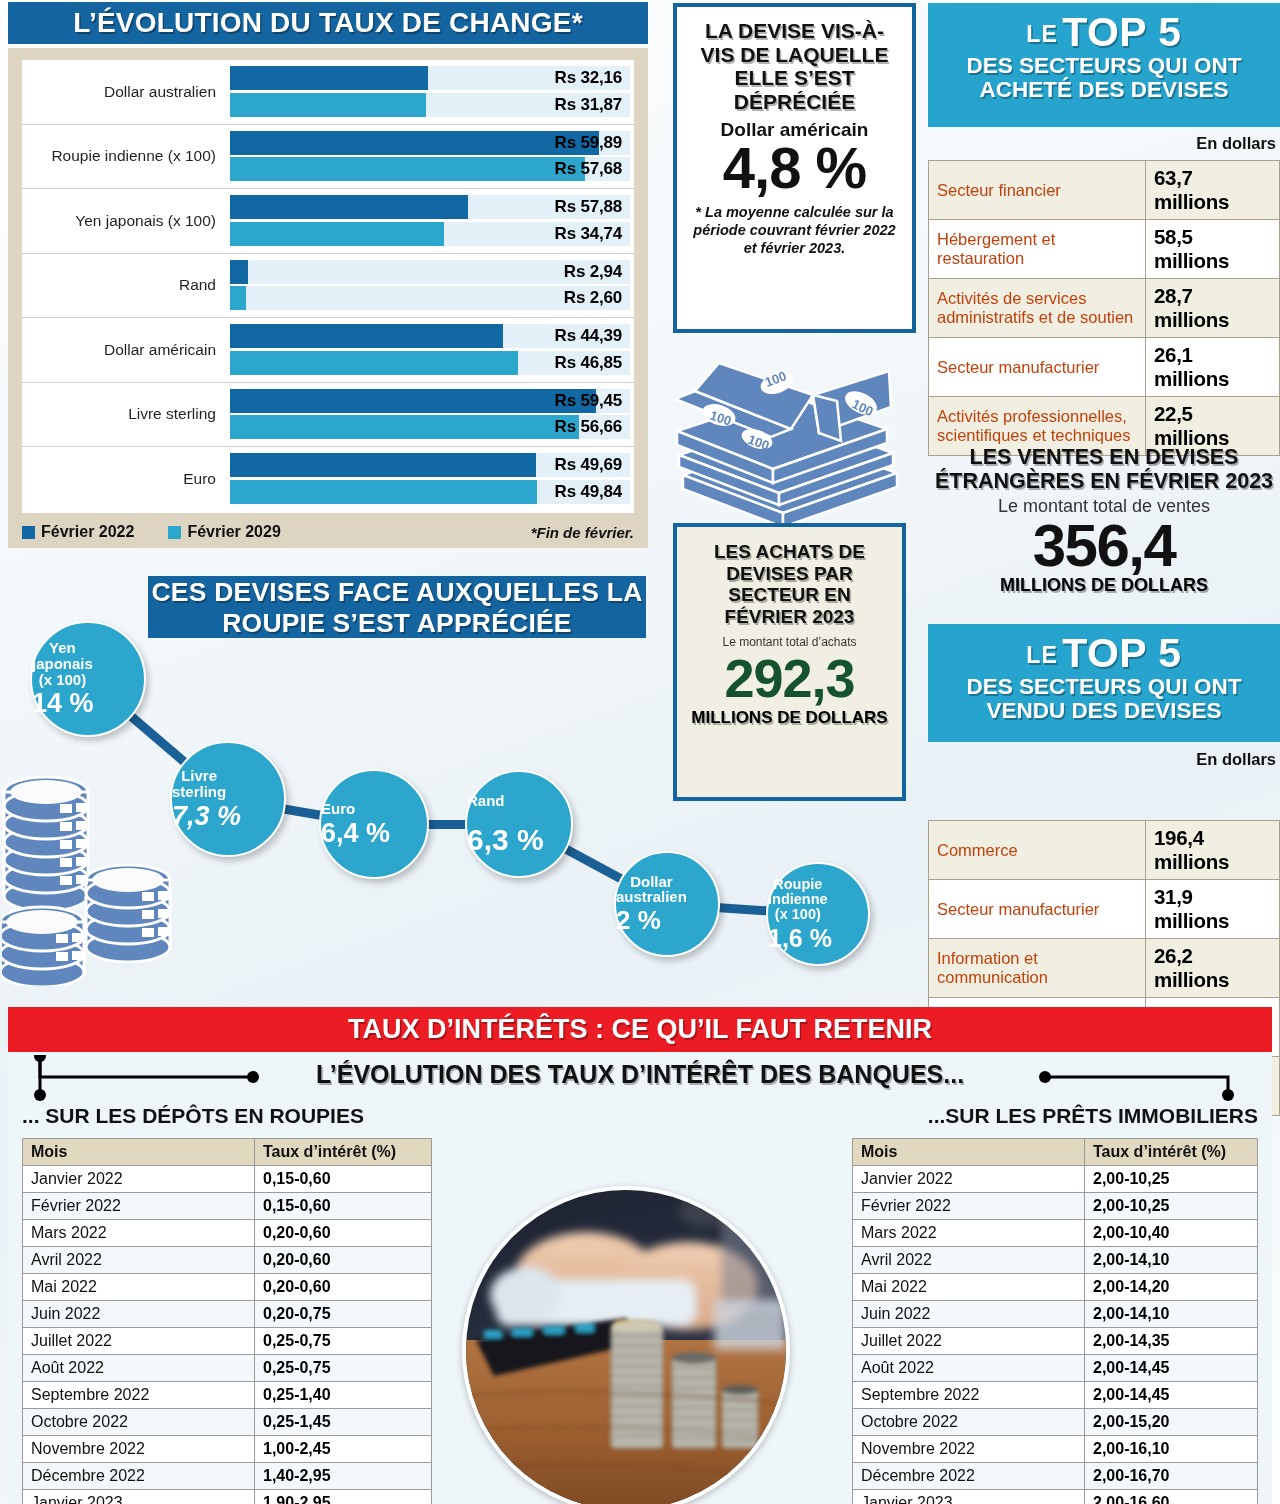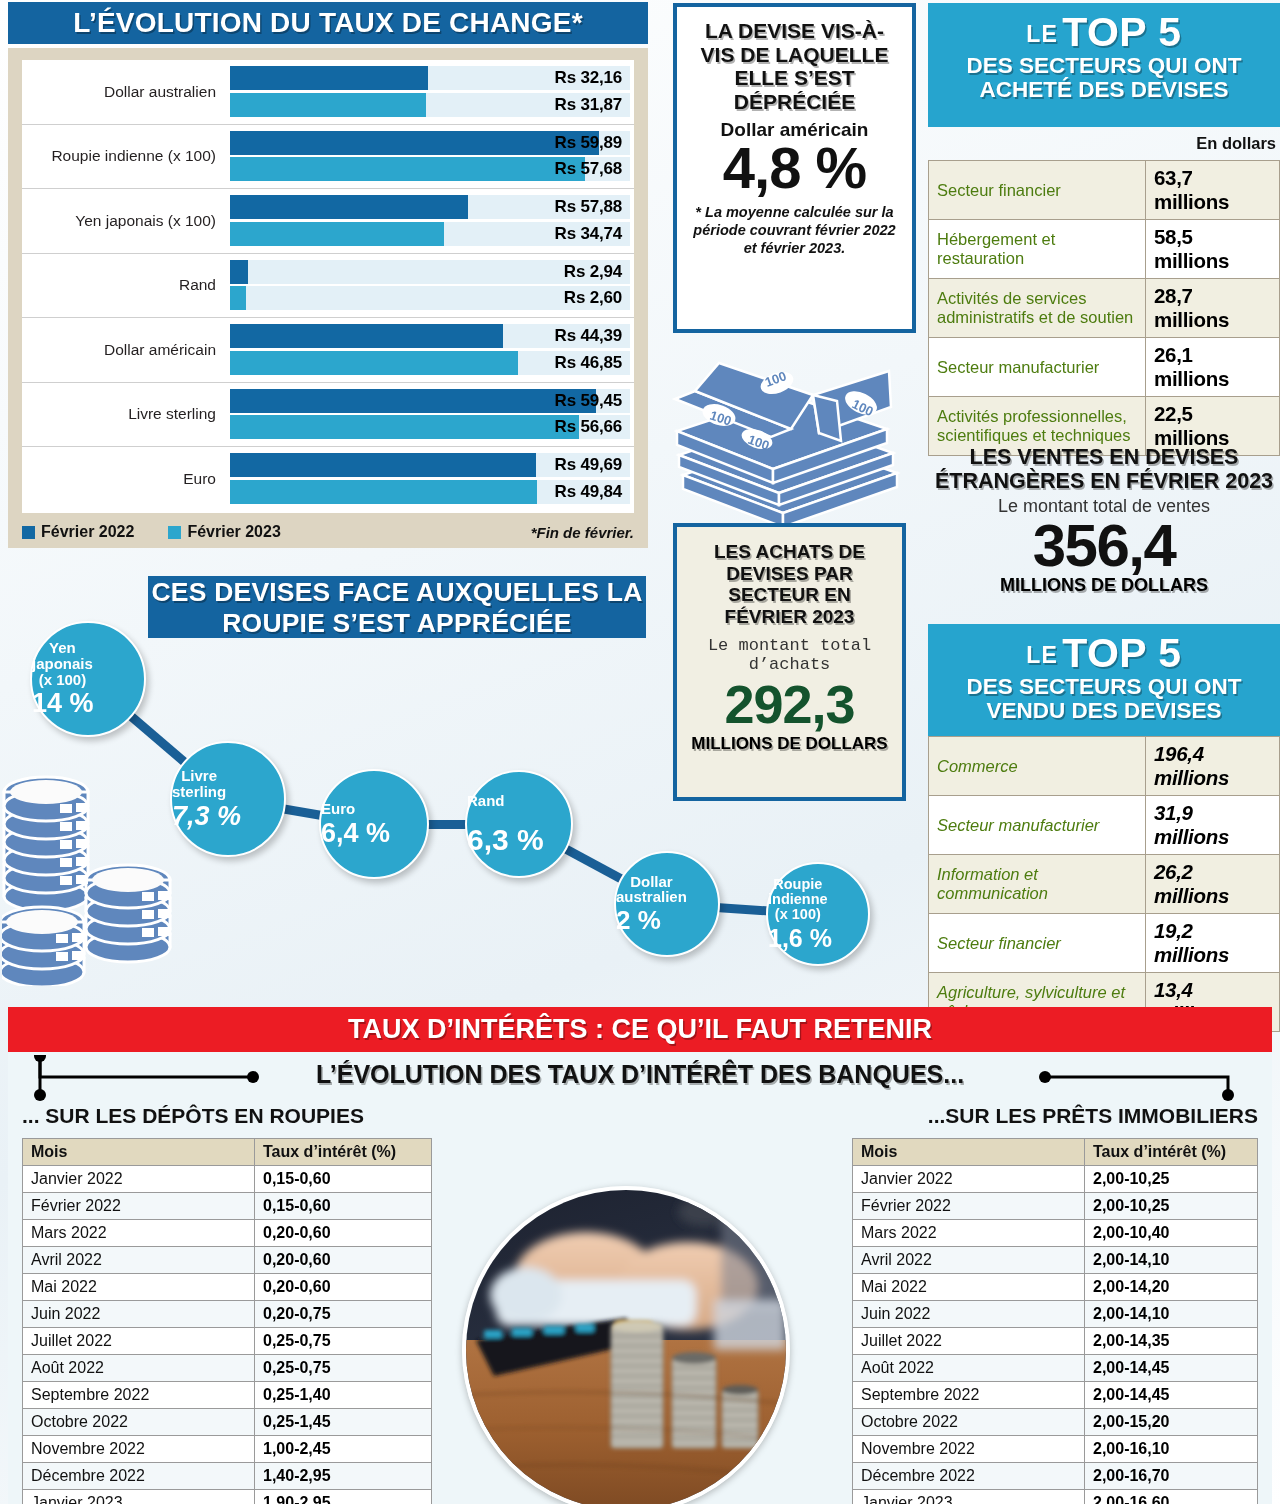--- a/index.html
+++ b/index.html
@@ -54,35 +54,35 @@
   #dep-value{font-size:58px;font-weight:bold;color:#111;line-height:1;margin-top:-2px;letter-spacing:-1px;}
   #dep-note{margin:6px 16px 0;font-size:14.5px;font-style:italic;font-weight:bold;color:#111;line-height:1.25;}
 
   
   #money-stack{position:absolute;left:665px;top:355px;width:250px;height:190px;}
 
   
   #panel-purchases{position:absolute;left:673px;top:523px;width:233px;height:278px;
       background:#f1efe3;border:4px solid #1464a0;box-sizing:border-box;text-align:center;}
   #pur-title{margin:14px 12px 0;font-size:19px;font-weight:bold;line-height:1.14;color:#111;text-transform:uppercase;}
-  #pur-sub{margin-top:8px;font-size:17px;color:#333;line-height:1.15;font-family:Liberation Mono, monospace;}
+  #pur-sub{margin-top:8px;font-size:12px;color:#333;line-height:1.15;}
   #pur-value{font-size:54px;font-weight:bold;line-height:1;margin-top:2px;letter-spacing:-1px;color:#14532d;}
   #pur-unit{font-size:17px;font-weight:bold;line-height:1.1;margin-top:4px;text-transform:uppercase;}
 
   
   .top5-band{position:absolute;}
   .top5-band .le{font-size:23px;vertical-align:4px;letter-spacing:1px;}
   .top5-band .big{font-size:41px;letter-spacing:.5px;}
   .top5-band .sub{display:block;font-size:22.5px;line-height:1.08;margin-top:-2px;}
   .t5table{position:absolute;border:1px solid #a89f8d;border-collapse:collapse;width:352px;
       table-layout:fixed;}
   .t5table td{border:1px solid #a89f8d;padding:5px 8px;vertical-align:middle;}
   .t5table tr:nth-child(odd) td{background:#f1efe1;}
   .t5table tr:nth-child(even) td{background:#ffffff;}
-  .t5-name{font-size:16.5px;color:#4d7c0f;line-height:1.15;width:200px;}
+  .t5-name{font-size:16.5px;color:#c2410c;line-height:1.15;width:200px;}
   .t5-val{font-size:20.5px;font-weight:bold;color:#000;letter-spacing:-.3px;}
   .endollars{position:absolute;right:4px;font-size:16.5px;font-weight:bold;color:#111;}
 
   
   #sales-block{position:absolute;left:928px;top:446px;width:352px;text-align:center;}
   #sales-title{font-size:21.5px;font-weight:bold;line-height:1.1;color:#111;text-transform:uppercase;}
   #sales-sub{font-size:18px;color:#333;margin-top:3px;}
   #sales-value{font-size:60px;font-weight:bold;line-height:.95;letter-spacing:-1.5px;color:#111;}
   #sales-unit{font-size:18px;font-weight:bold;text-transform:uppercase;margin-top:1px;}
 
@@ -219,21 +219,21 @@
                 <div class="ex-val">Rs 49,84</div>
               </div>
             </div>
           </div>
         </div>
       <div id="exchange-legend">
         <span class="lg-sw y22"></span>
         <span>Février 2022</span>
         <span style="display:inline-block;width:34px"></span>
         <span class="lg-sw y23"></span>
-        <span>Février 2023</span>
+        <span>Février 2029</span>
         <span id="legend-note">*Fin de février.</span>
       </div>
     </div>
   </div>
 
   <div id="panel-depreciation">
     <div id="dep-title" class="shadowtxt">LA DEVISE VIS-À-VIS DE LAQUELLE ELLE S’EST DÉPRÉCIÉE</div>
     <div id="dep-currency">Dollar américain</div>
     <div id="dep-value">4,8 %</div>
     <div id="dep-note">* La moyenne calculée sur la période couvrant février 2022 et février 2023.</div>
@@ -317,21 +317,21 @@
     <div id="sales-value">356,4</div>
     <div id="sales-unit" class="shadowtxt">MILLIONS DE DOLLARS</div>
   </div>
 
   <div class="top5-band cyan-band" id="top5sell-band" style="left:928px;top:624px;width:352px;height:118px;padding-top:6px;box-sizing:border-box;">
     <span class="le shadowtxt">LE</span>
     <span class="big shadowtxt">TOP 5</span>
     <span class="sub shadowtxt">DES SECTEURS QUI ONT VENDU DES DEVISES</span>
   </div>
   <div class="endollars" id="top5sell-unit" style="top:750px;right:4px;">En dollars</div>
-  <table class="t5table" id="top5sell-table" style="left:928px;top:736px;font-style:italic;">
+  <table class="t5table" id="top5sell-table" style="left:928px;top:820px;">
       <tbody>
         <tr>
           <td class="t5-name">Commerce</td>
           <td class="t5-val">196,4 millions</td>
         </tr>
         <tr>
           <td class="t5-name">Secteur manufacturier</td>
           <td class="t5-val">31,9 millions</td>
         </tr>
         <tr>

